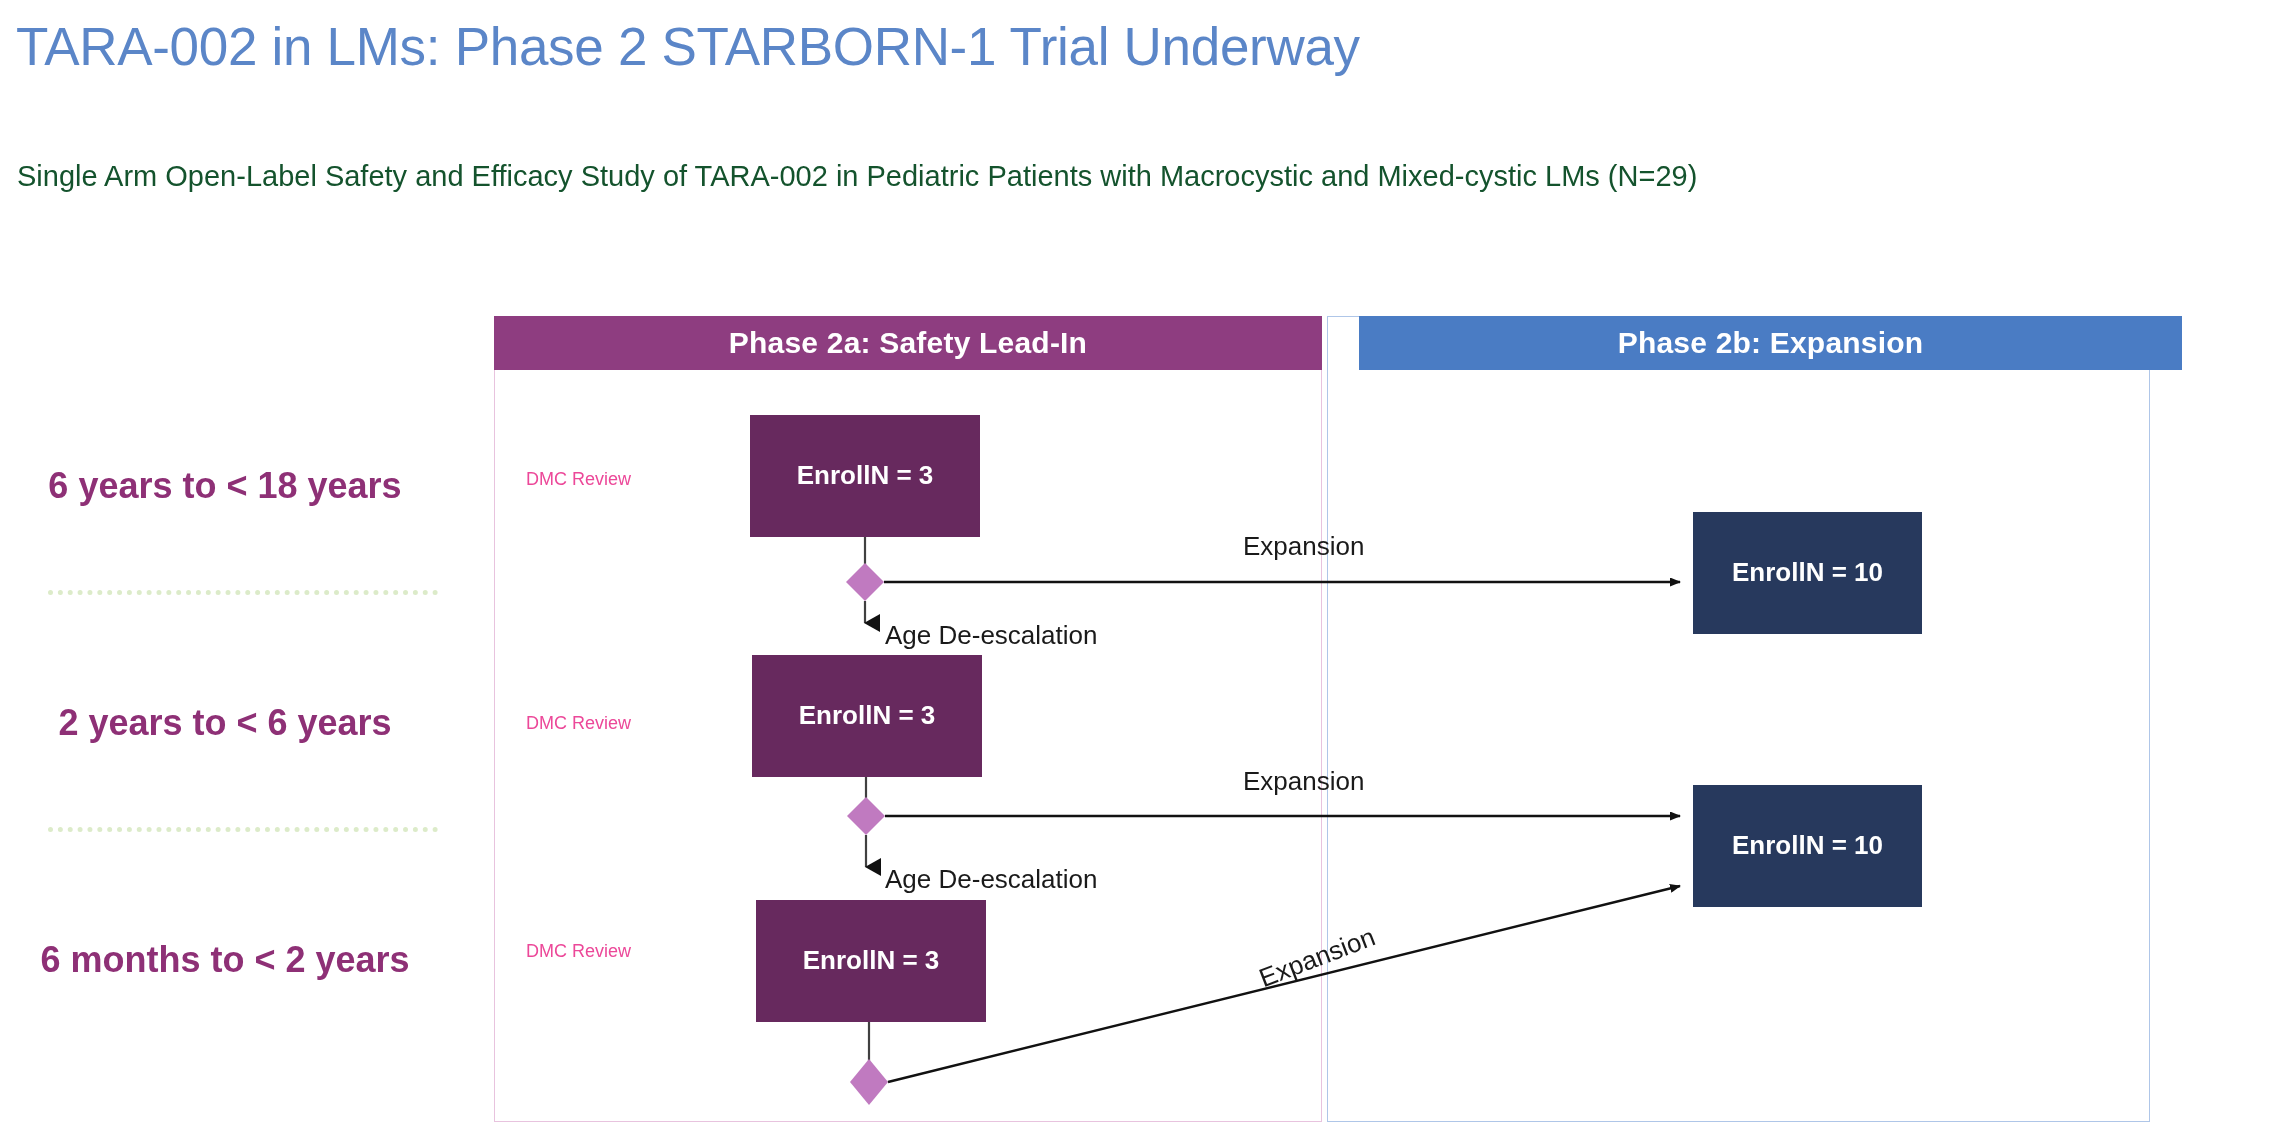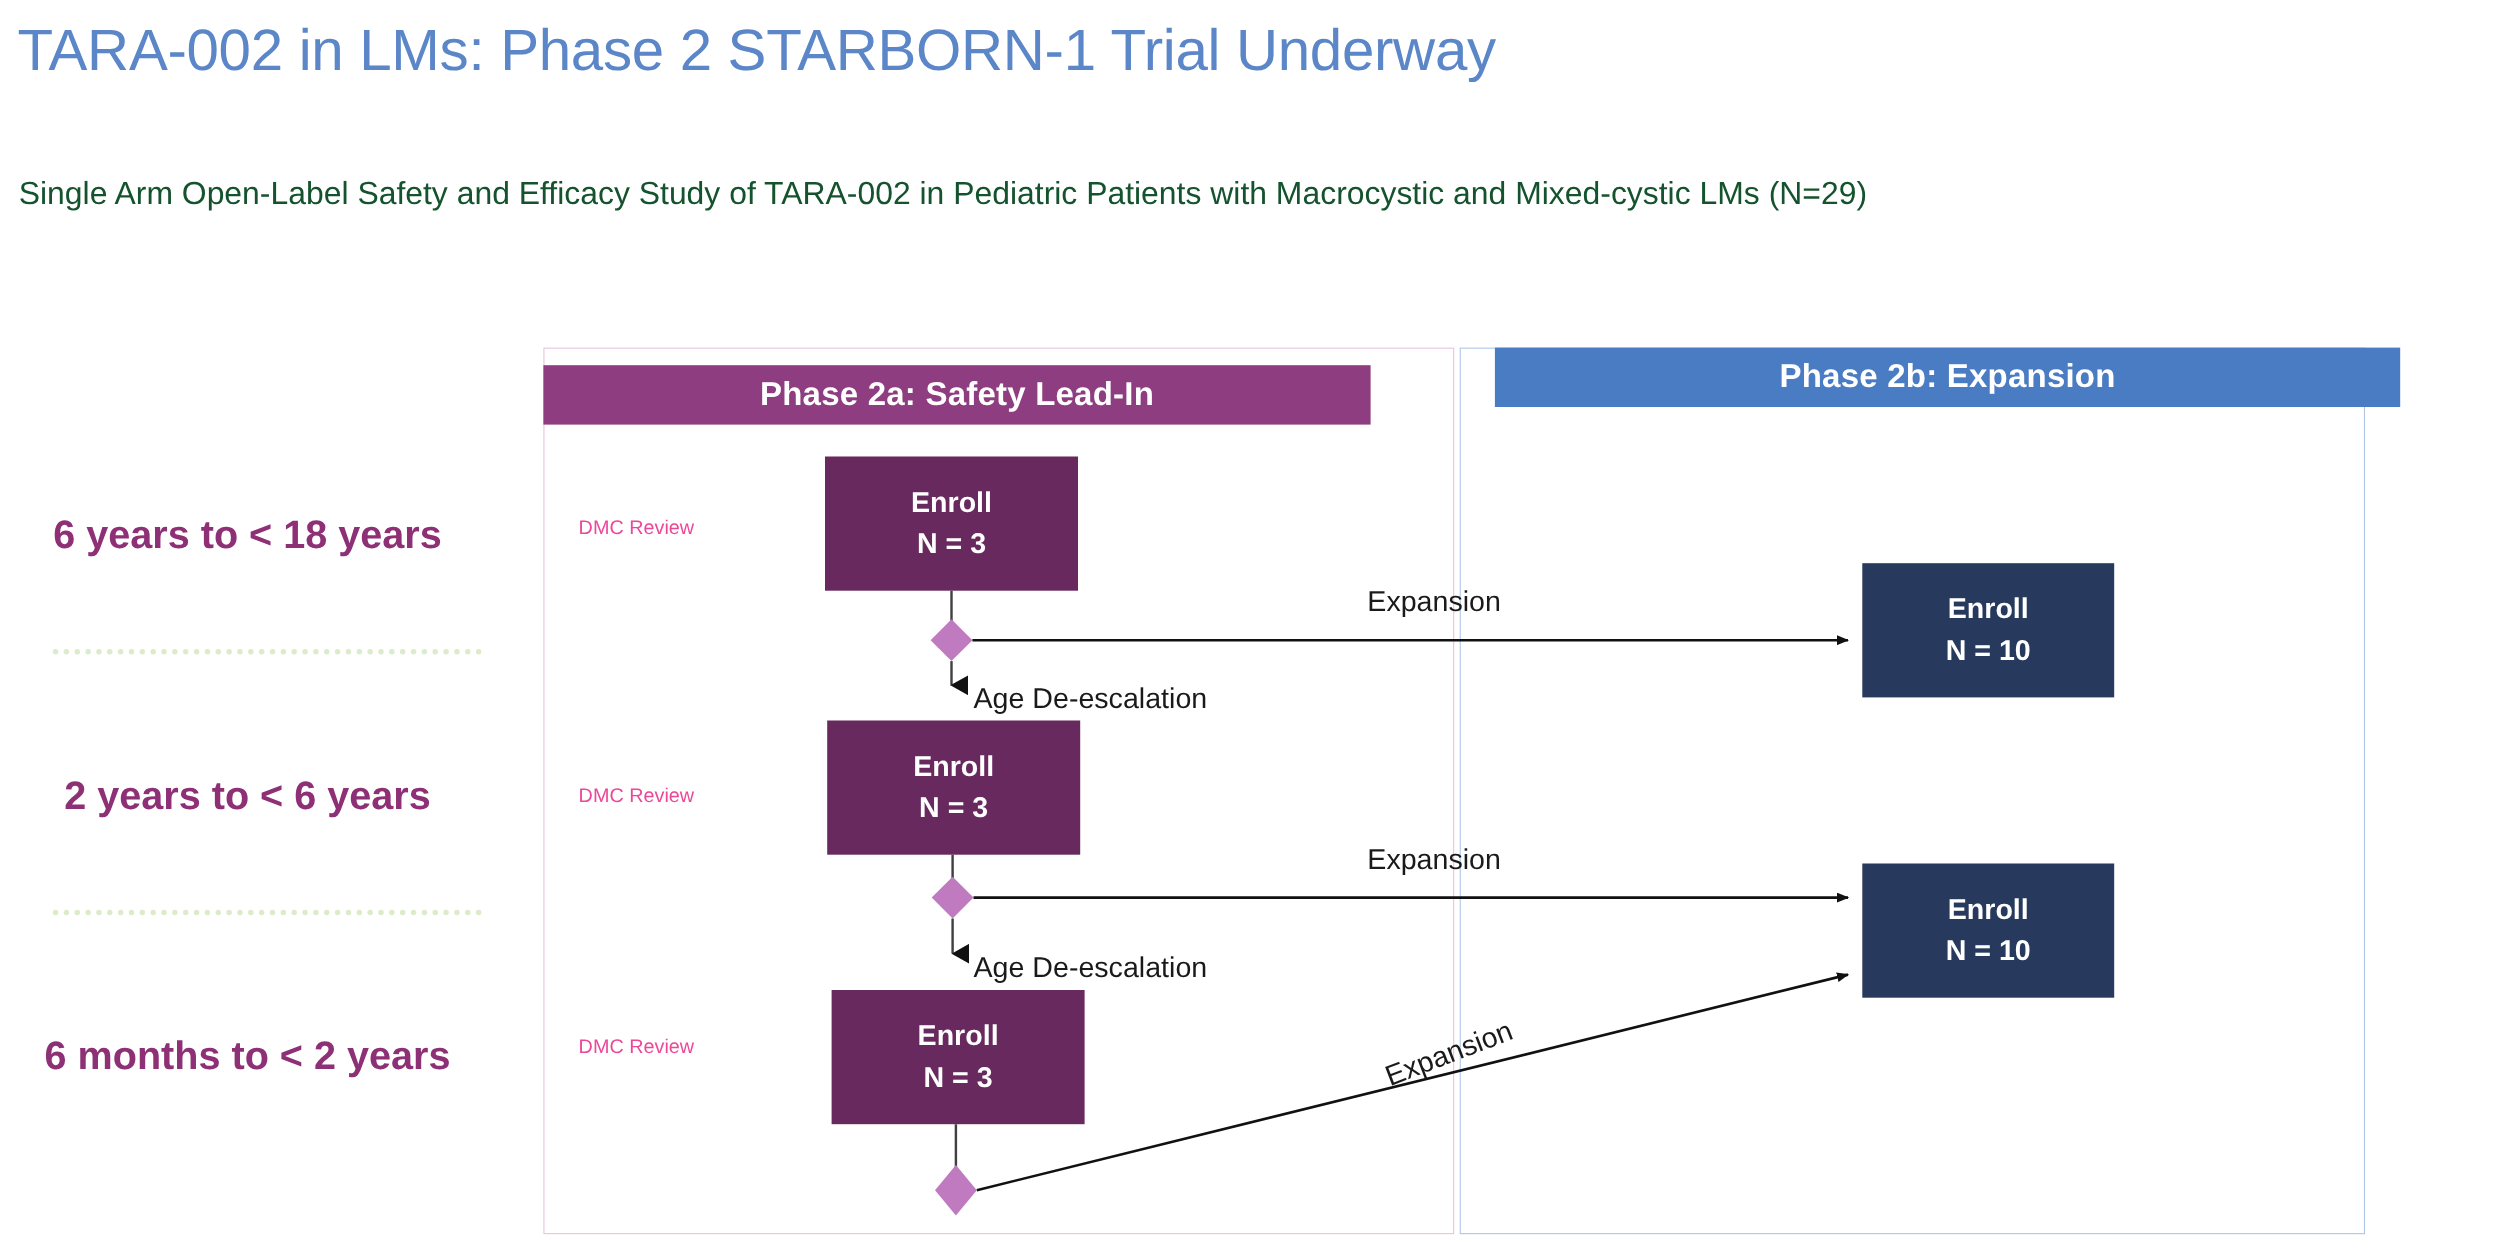--- a/index.html
+++ b/index.html
@@ -62,22 +62,22 @@
     display: flex;
     align-items: center;
     justify-content: center;
     color: #ffffff;
     font-weight: bold;
     font-size: 30px;
     letter-spacing: 0.2px;
   }
   #panel-header-2a {
     left: 494px;
-    top: 332px;
-    width: 752px;
+    top: 316px;
+    width: 828px;
     height: 54px;
     background: #8E3D80;
   }
   #panel-header-2b {
     left: 1327px;
     top: 316px;
     width: 823px;
     height: 54px;
     background: #4A7CC4;
     margin-left: 32px;
@@ -117,21 +117,21 @@
   }
   #dmc-label-0 { left: 526px; top: 469px; }
   #dmc-label-1 { left: 526px; top: 713px; }
   #dmc-label-2 { left: 526px; top: 941px; }
 
   
   .enroll-box {
     position: absolute;
     box-sizing: border-box;
     display: flex;
-    flex-direction: column;
+    flex-direction: row;
     align-items: center;
     justify-content: center;
     color: #ffffff;
     font-weight: bold;
     font-size: 26px;
     line-height: 1.45;
   }
   .enroll-lead { background: #67295E; }
   .enroll-exp  { background: #27395D; }
 

